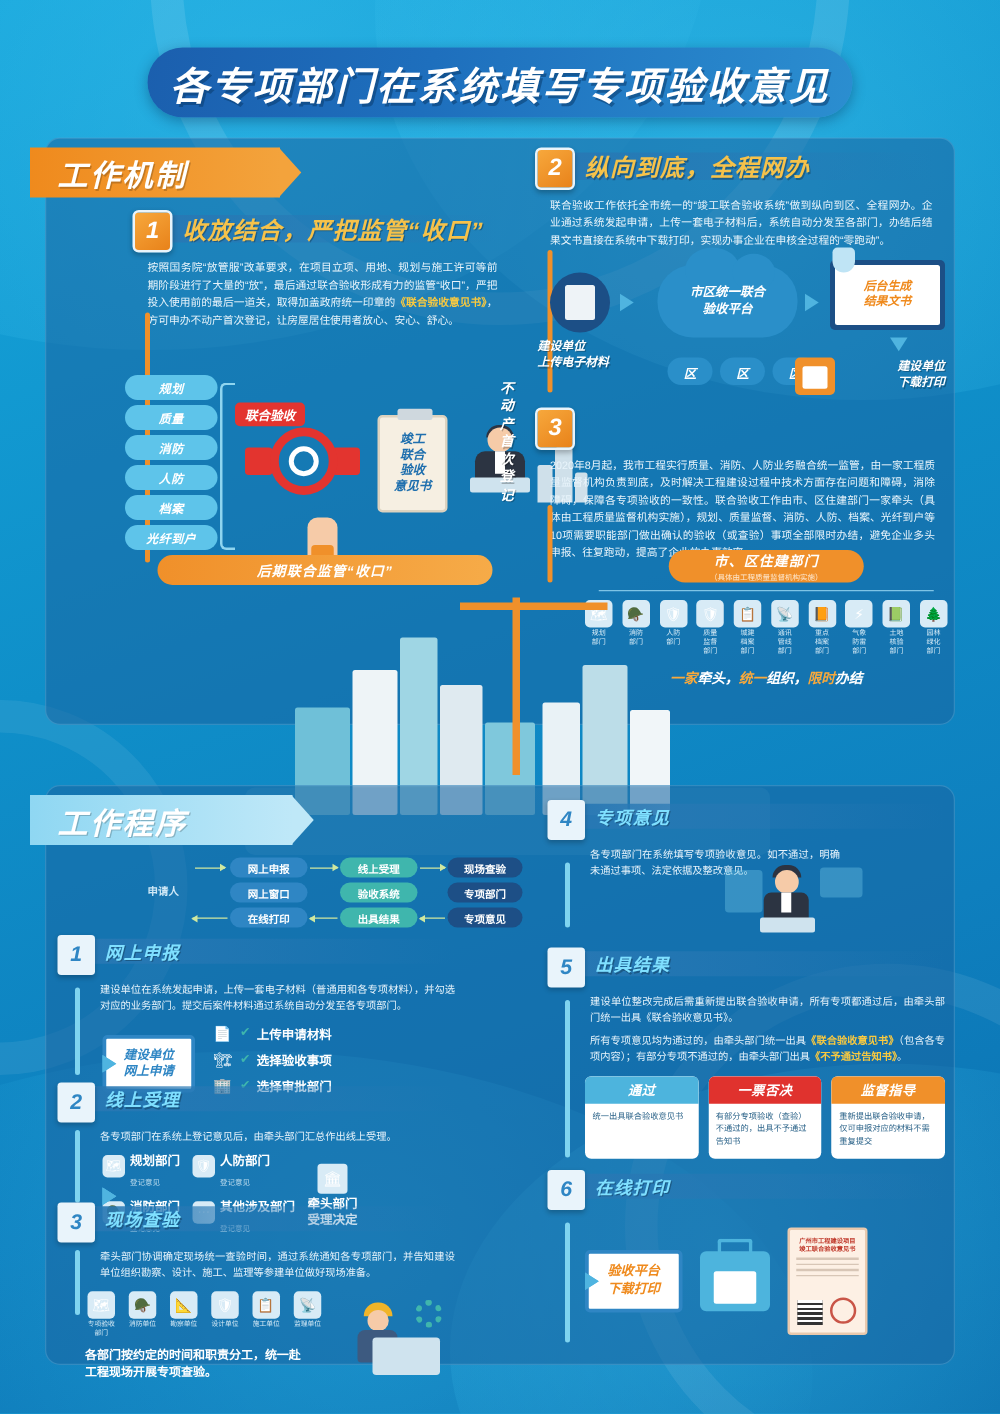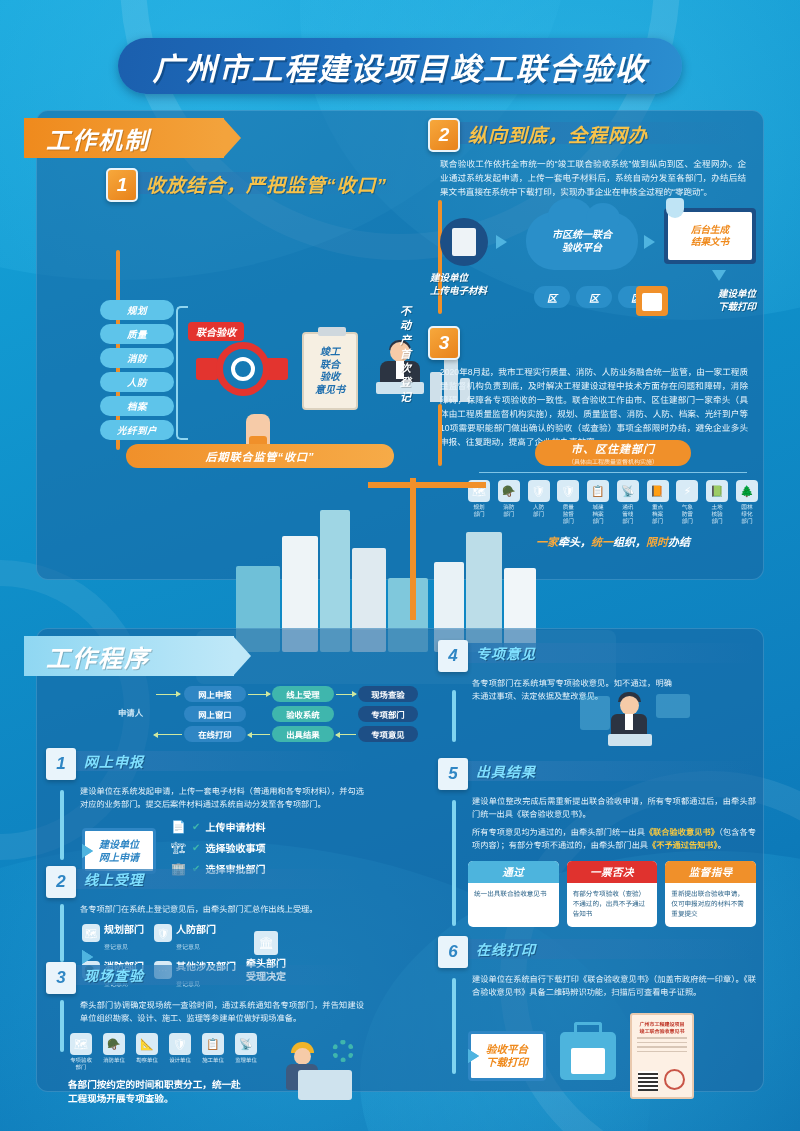--- a/index.html
+++ b/index.html
@@ -250,35 +250,38 @@
 <div class="bg-swoosh sw1"></div>
 <div class="bg-swoosh sw2"></div>
 <div class="bg-swoosh sw3"></div>
 <div class="bg-swoosh sw4"></div>
 <div class="bg-arc arc1"></div>
 <div class="bg-arc arc2"></div>
 <div class="bg-arc arc3"></div>
 
 <div class="title-wrap">
   <div class="title-bar">
-    <span class="title-text">广州市工程建设项目竣工联合验收</span>
+    <span class="title-text">各专项部门在系统填写专项验收意见</span>
   </div>
 </div>
 
 <div class="panel" id="panel-mechanism"></div>
 <div class="banner" id="banner-mechanism">
   <span>工作机制</span>
 </div>
 
 <div class="item" style="left:106px;top:168px;width:292px;">
   <div class="item-head">
     <div class="num-badge">1</div>
     <div class="head-bar">
       <span class="head-title">收放结合，严把监管“收口”</span>
     </div>
+  </div>
+  <div class="body-text" style="margin-left:12px;">
+    <span>按照国务院“放管服”改革要求，在项目立项、用地、规划与施工许可等前期阶段进行了大量的“放”，最后通过联合验收形成有力的监管“收口”，严把投入使用前的最后一道关，取得加盖政府统一印章的</span><span class="hl">《联合验收意见书》</span><span>，方可申办不动产首次登记，让房屋居住使用者放心、安心、舒心。</span>
   </div>
 </div>
 <div class="vrule" style="left:116px;top:250px;height:200px;"></div>
 
 <div id="diagram1">
   <div class="tagcol">
     <div class="tag">规划</div>
     <div class="tag">质量</div>
     <div class="tag">消防</div>
     <div class="tag">人防</div>
@@ -701,21 +704,20 @@
 </div>
 <div class="step-rule" style="left:452px;top:800px;height:126px;"></div>
 
 <div class="step" style="left:438px;top:936px;width:318px;">
   <div class="step-head">
     <div class="step-badge">6</div>
     <div class="step-bar">
       <span class="step-title">在线打印</span>
     </div>
   </div>
-  <div class="step-text">建设单位在系统自行下载打印《联合验收意见书》（加盖市政府统一印章）。《联合验收意见书》具备二维码辨识功能，扫描后可查看电子证照。</div>
   <div style="display:flex;align-items:center;gap:14px;margin:14px 0 0 30px;">
     <div class="p6-monitor">
       <div class="t">
         <div>验收平台</div>
         <div>下载打印</div>
       </div>
     </div>
     <div class="arw"></div>
     <div class="p6-printer">
       <div class="top"></div>

